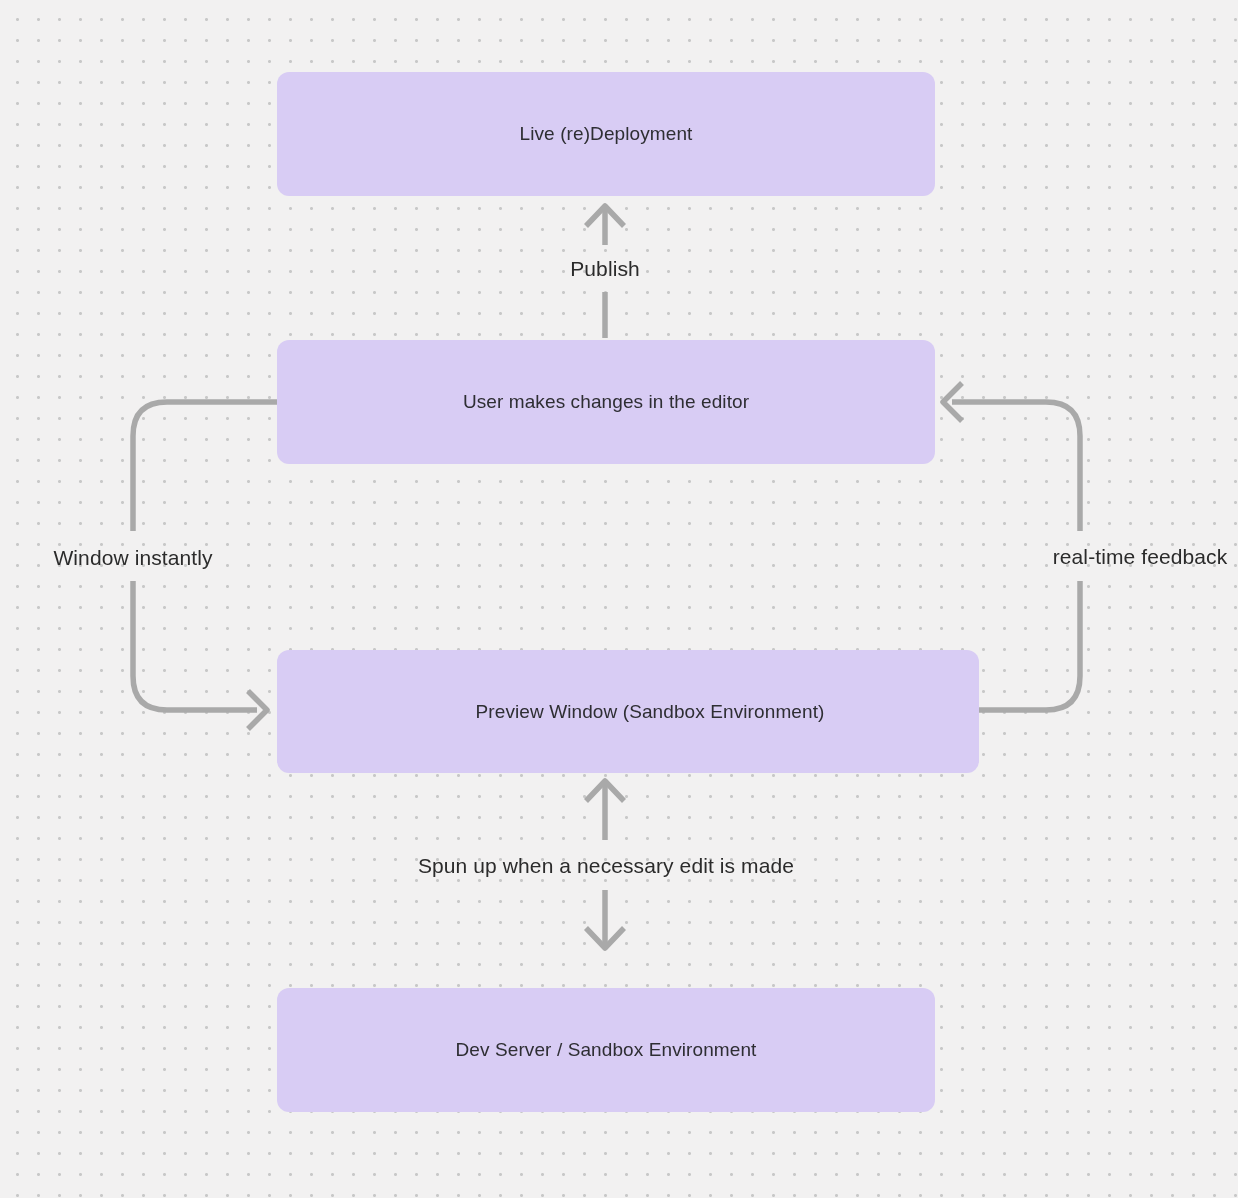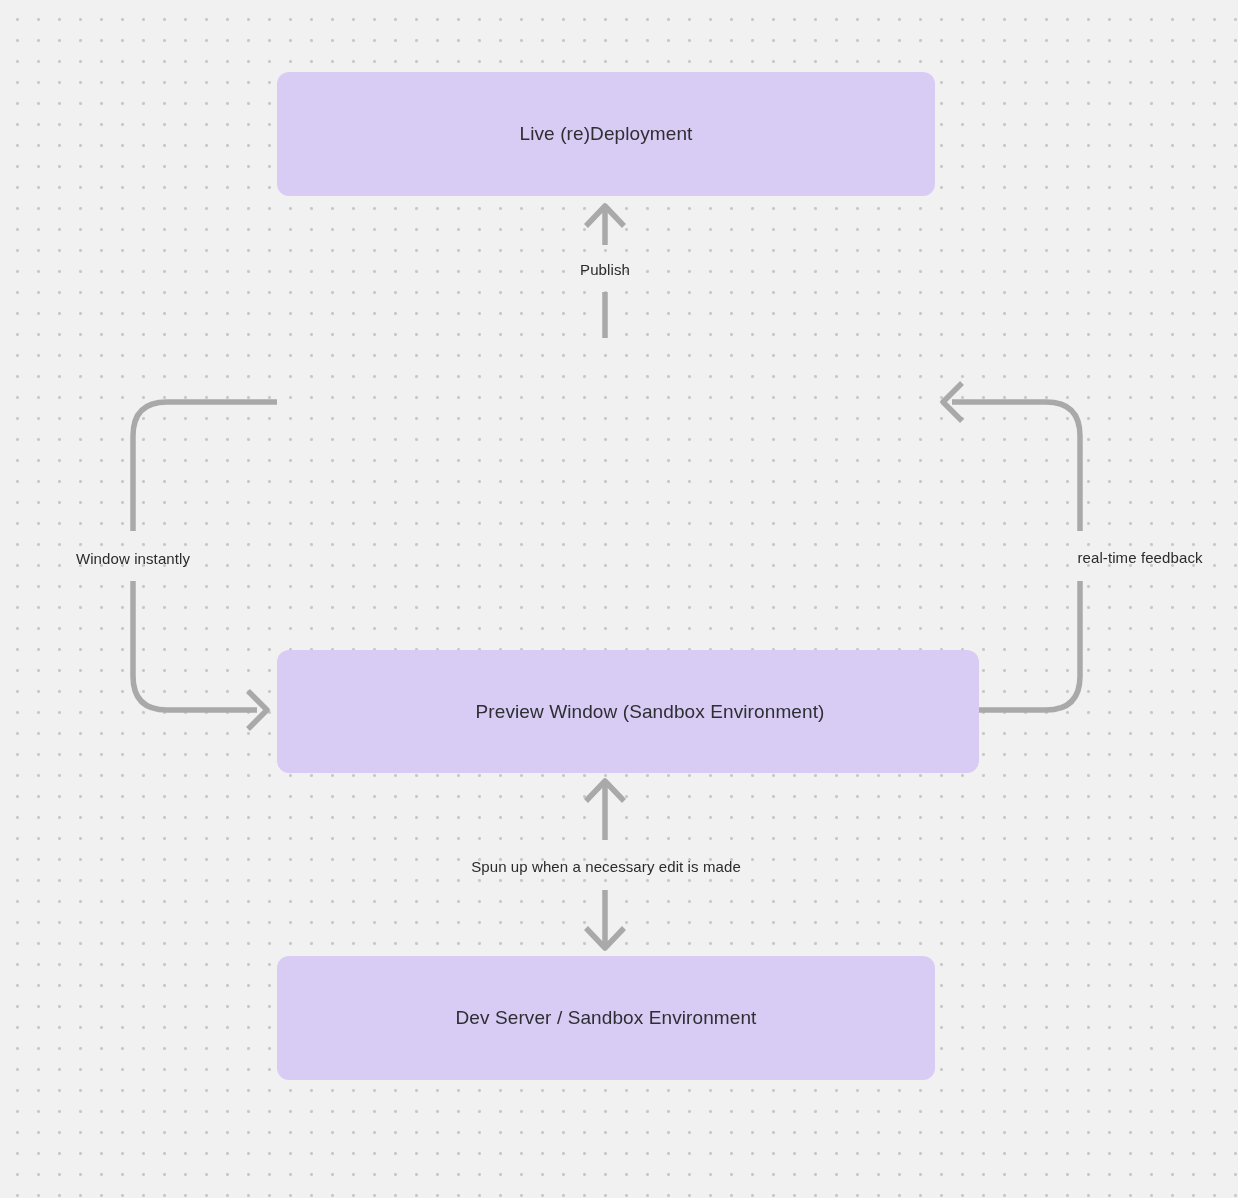--- a/index.html
+++ b/index.html
@@ -38,25 +38,25 @@
     display: flex;
     align-items: center;
     justify-content: center;
     font-size: 19px;
     color: #2e2e33;
     letter-spacing: 0.1px;
   }
   .node-1 { top: 72px;  height: 124px; }
   .node-2 { top: 340px; height: 124px; }
   .node-3 { top: 650px; height: 123px; padding-left: 44px; }
-  .node-4 { top: 956px; height: 124px; }
+  .node-4 { top: 988px; height: 124px; }
   .edge-label {
     position: absolute;
     transform: translate(-50%, -50%);
-    font-size: 15px;
+    font-size: 21px;
     color: #2b2b2b;
     white-space: nowrap;
     letter-spacing: 0.1px;
   }
   .lbl-publish  { left: 605px;  top: 269px; }
   .lbl-updates  { left: 133px;  top: 558px; }
   .lbl-feedback { left: 1140px; top: 557px; }
   .lbl-spun     { left: 606px;  top: 866px; text-align: center; }
 </style>
 </head>
@@ -89,20 +89,23 @@
       <path d="M586 801 L605 781 L624 801"></path>
       <path d="M605 890 L605 946"></path>
       <path d="M586 928 L605 948 L624 928"></path>
     </g>
   </svg>
 
   <div class="node node-1">
     <span>Live (re)Deployment</span>
   </div>
 
+  <div class="node node-2">
+    <span>User makes changes in the editor</span>
+  </div>
 
   <div class="node node-3">
     <span>Preview Window (Sandbox Environment)</span>
   </div>
 
   <div class="node node-4">
     <span>Dev Server / Sandbox Environment</span>
   </div>
 
   <div class="edge-label lbl-publish">Publish</div>

